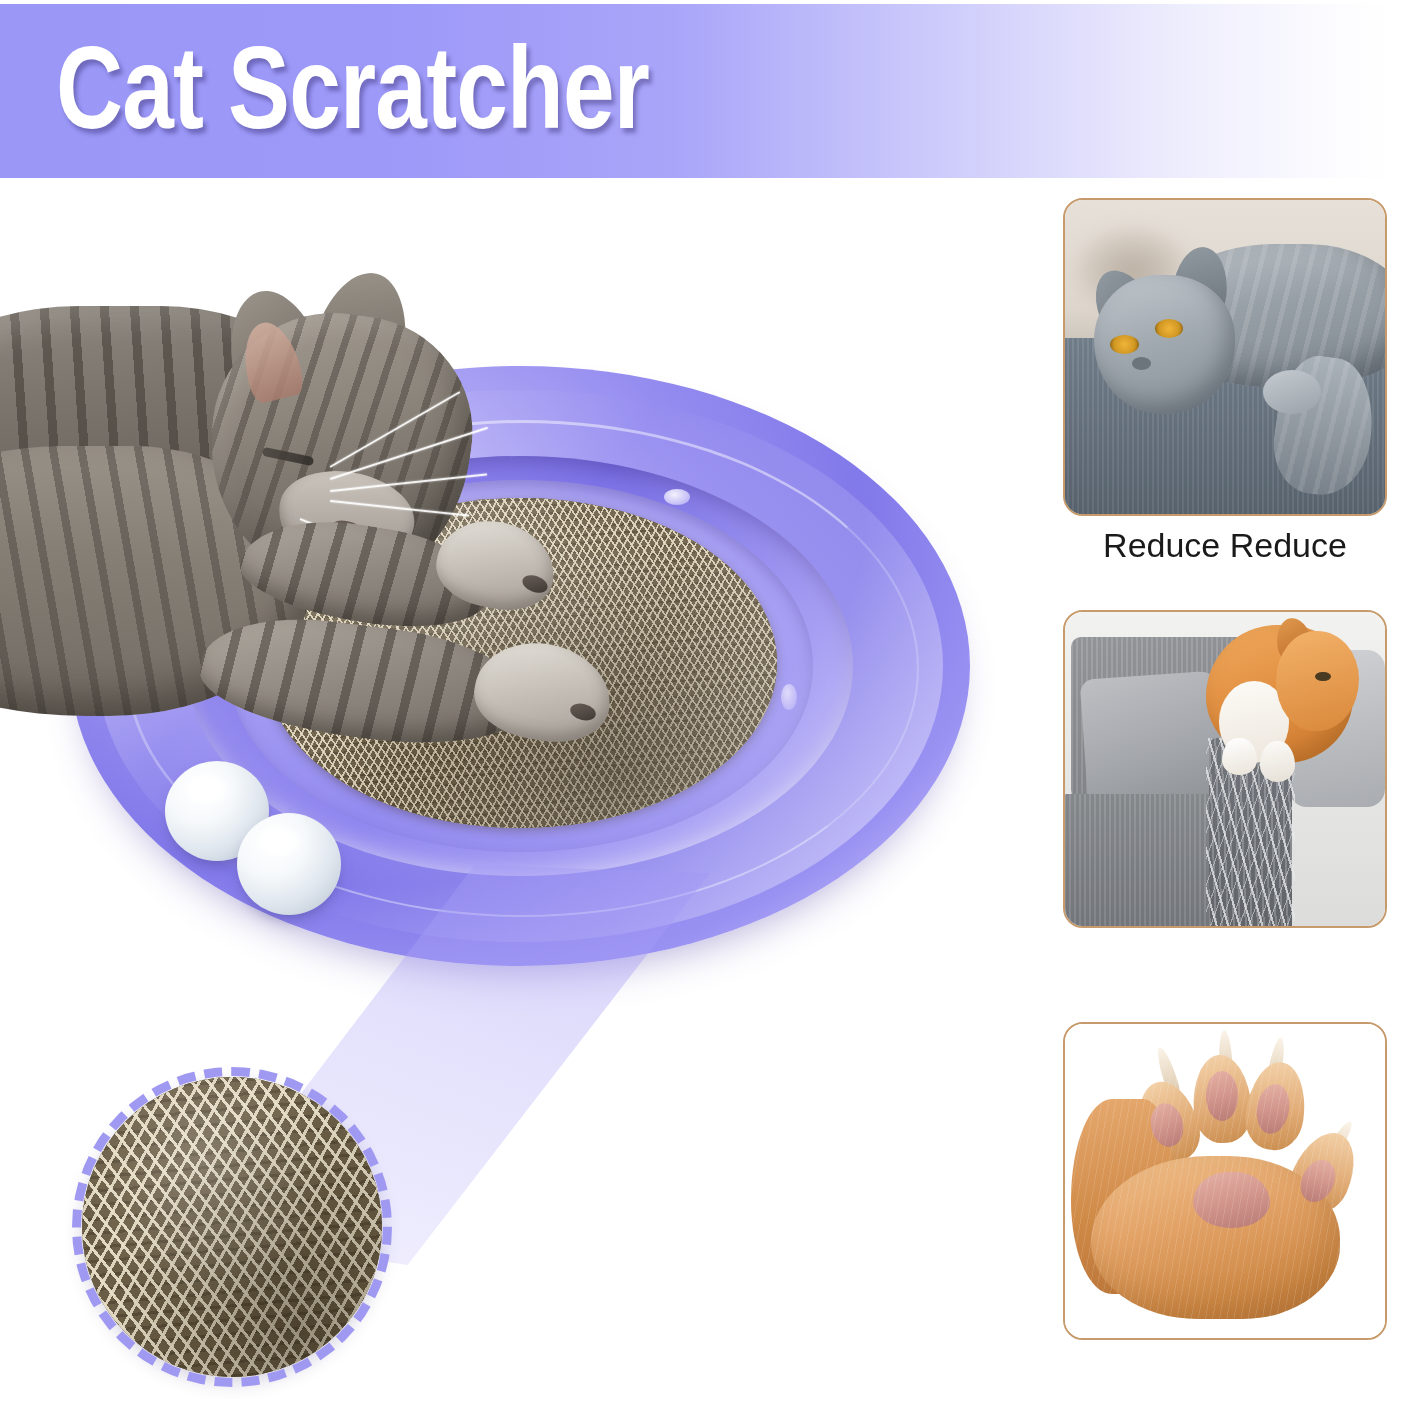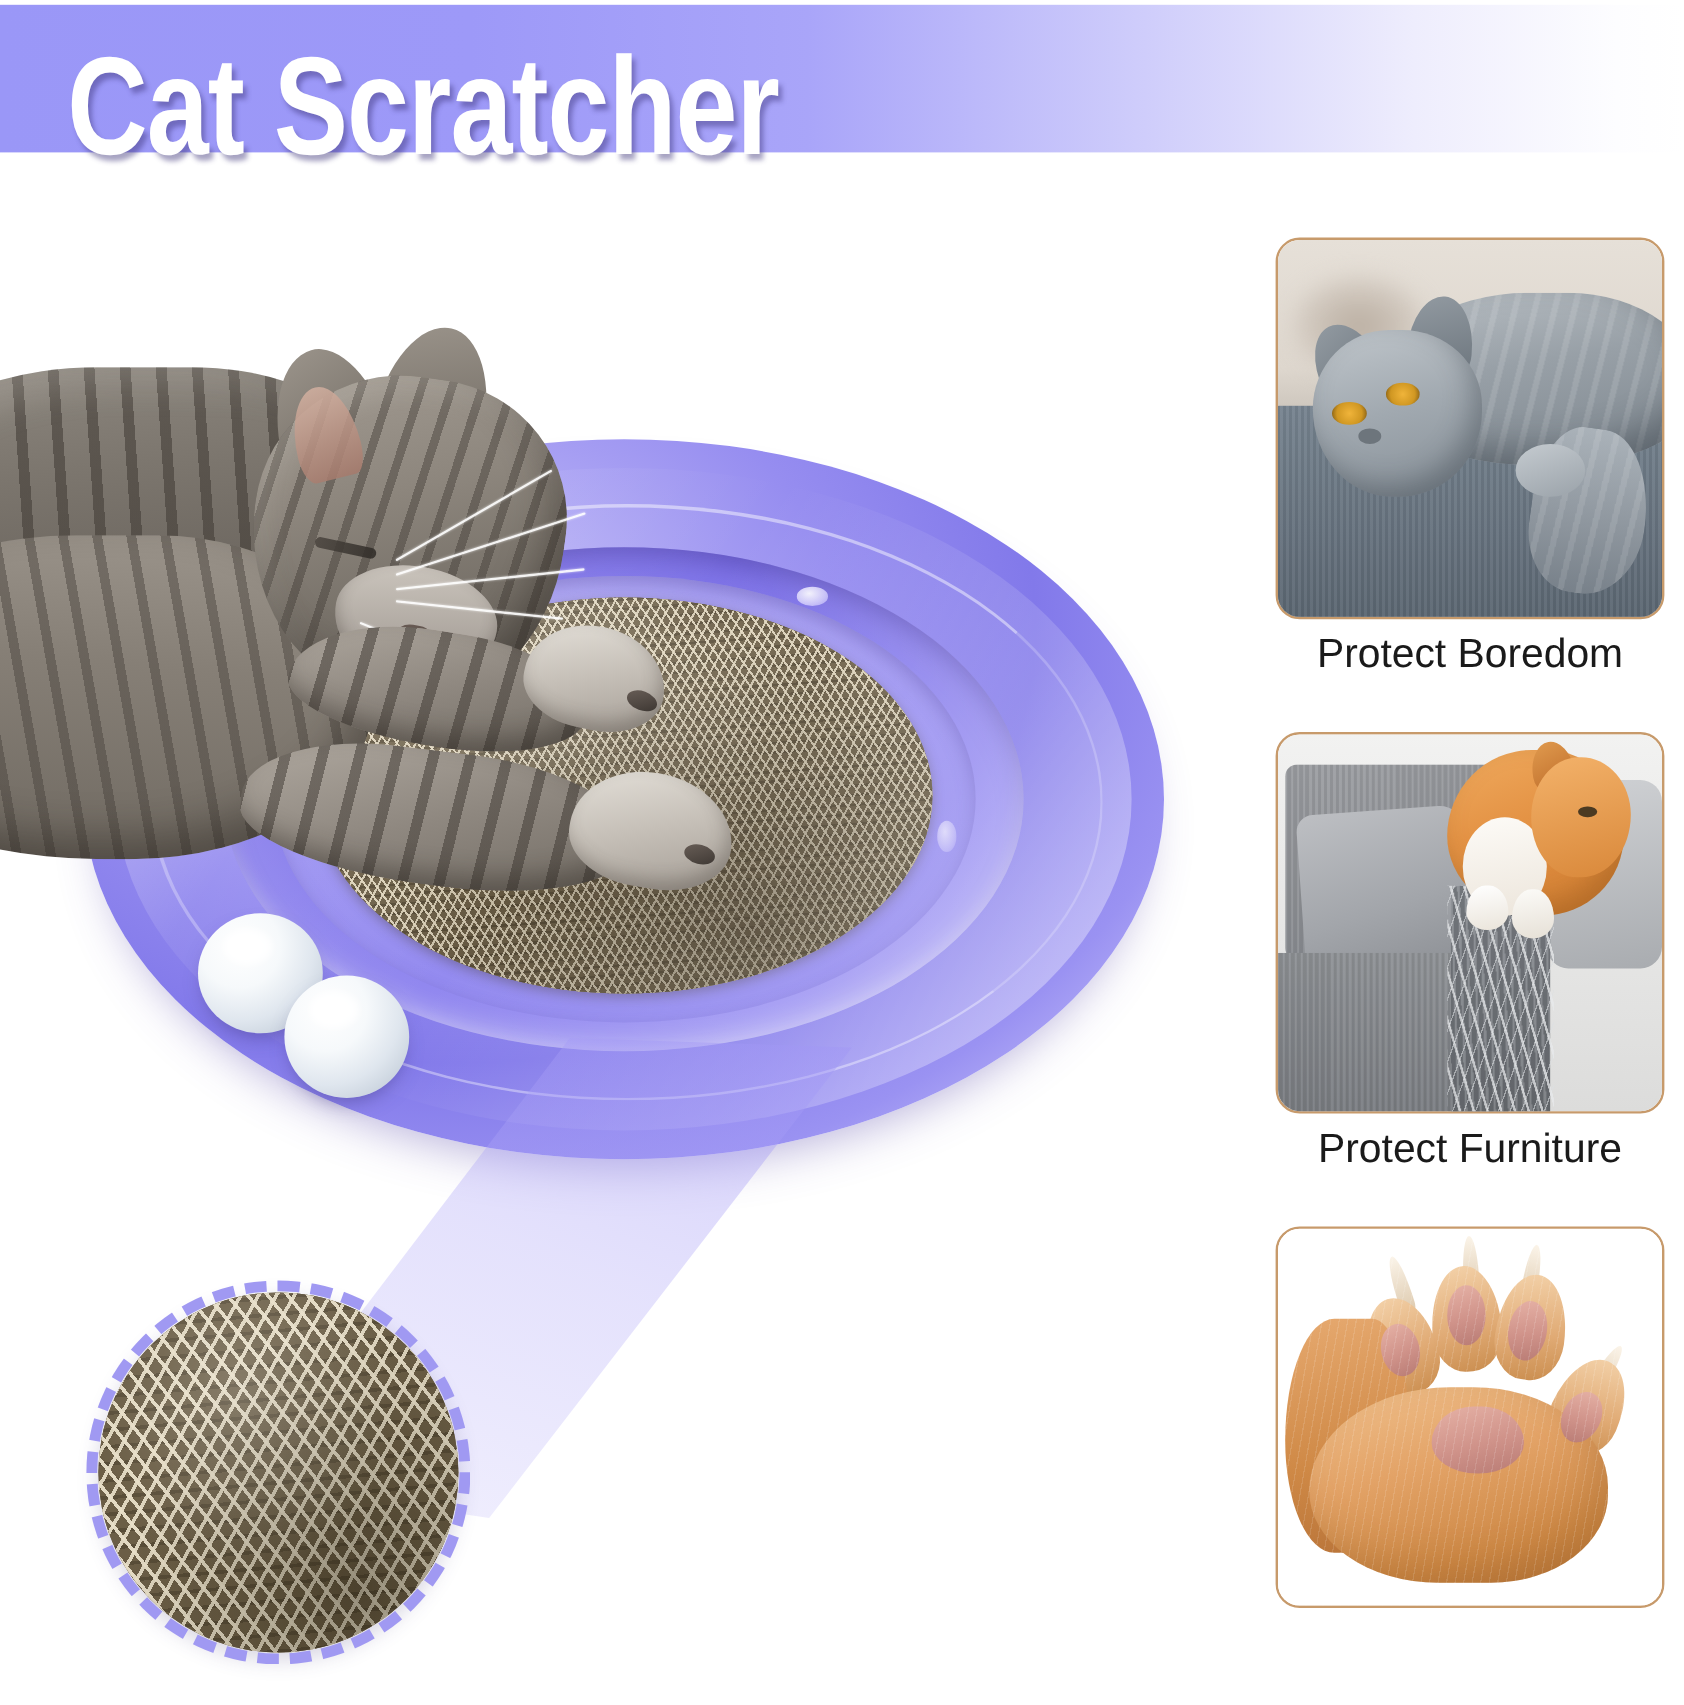--- a/index.html
+++ b/index.html
@@ -7,21 +7,21 @@
     width:1403px;height:1421px;
     background:#ffffff;
     font-family:"Liberation Sans", sans-serif;
     overflow:hidden;
     position:relative;
   }
   .page{position:absolute;inset:0;background:#fff;}
 
   
   .banner{
-    position:absolute;left:0;top:4px;width:1403px;height:123px;
+    position:absolute;left:0;top:4px;width:1403px;height:174px;
     background:linear-gradient(90deg,#9a97f7 0%,#9d99f8 28%,#a9a5f9 48%,#cfcdfb 68%,#eeedfd 84%,#fdfdff 96%,#ffffff 100%);
   }
   .banner-title{
     position:absolute;left:56px;top:24px;
     font-family:"Liberation Sans", sans-serif;
     font-size:116px;line-height:120px;
     font-weight:bold;
     color:#ffffff;
     letter-spacing:-1px;
     transform:scaleX(.80);
@@ -431,39 +431,38 @@
       <div class="a1-body"></div>
       <div class="a1-tail"></div>
       <div class="a1-ear a1-ear-l"></div>
       <div class="a1-ear a1-ear-r"></div>
       <div class="a1-head"></div>
       <div class="a1-eye a1-eye-l"></div>
       <div class="a1-eye a1-eye-r"></div>
       <div class="a1-nose"></div>
       <div class="a1-paw"></div>
     </div>
-    <div class="cap cap-1">Protect Boredom</div>
+    <div class="cap cap-1">Reduce Reduce</div>
 
     <div class="card card-2">
       <div class="a2-bg"></div>
       <div class="a2-back"></div>
       <div class="a2-cush"></div>
       <div class="a2-rcush"></div>
       <div class="a2-seat"></div>
       <div class="a2-arm"></div>
       <div class="a2-fray"></div>
       <div class="a2-cat"></div>
       <div class="a2-chest"></div>
       <div class="a2-ear"></div>
       <div class="a2-face"></div>
       <div class="a2-eye"></div>
       <div class="a2-pawl"></div>
       <div class="a2-pawr"></div>
     </div>
-    <div class="cap cap-2">Protect Furniture</div>
 
     <div class="card card-3">
       <div class="a3-bg"></div>
       <div class="a3-claw a3-c1"></div>
       <div class="a3-claw a3-c2"></div>
       <div class="a3-claw a3-c3"></div>
       <div class="a3-claw a3-c4"></div>
       <div class="a3-toe a3-t1"></div>
       <div class="a3-toe a3-t2"></div>
       <div class="a3-toe a3-t3"></div>

